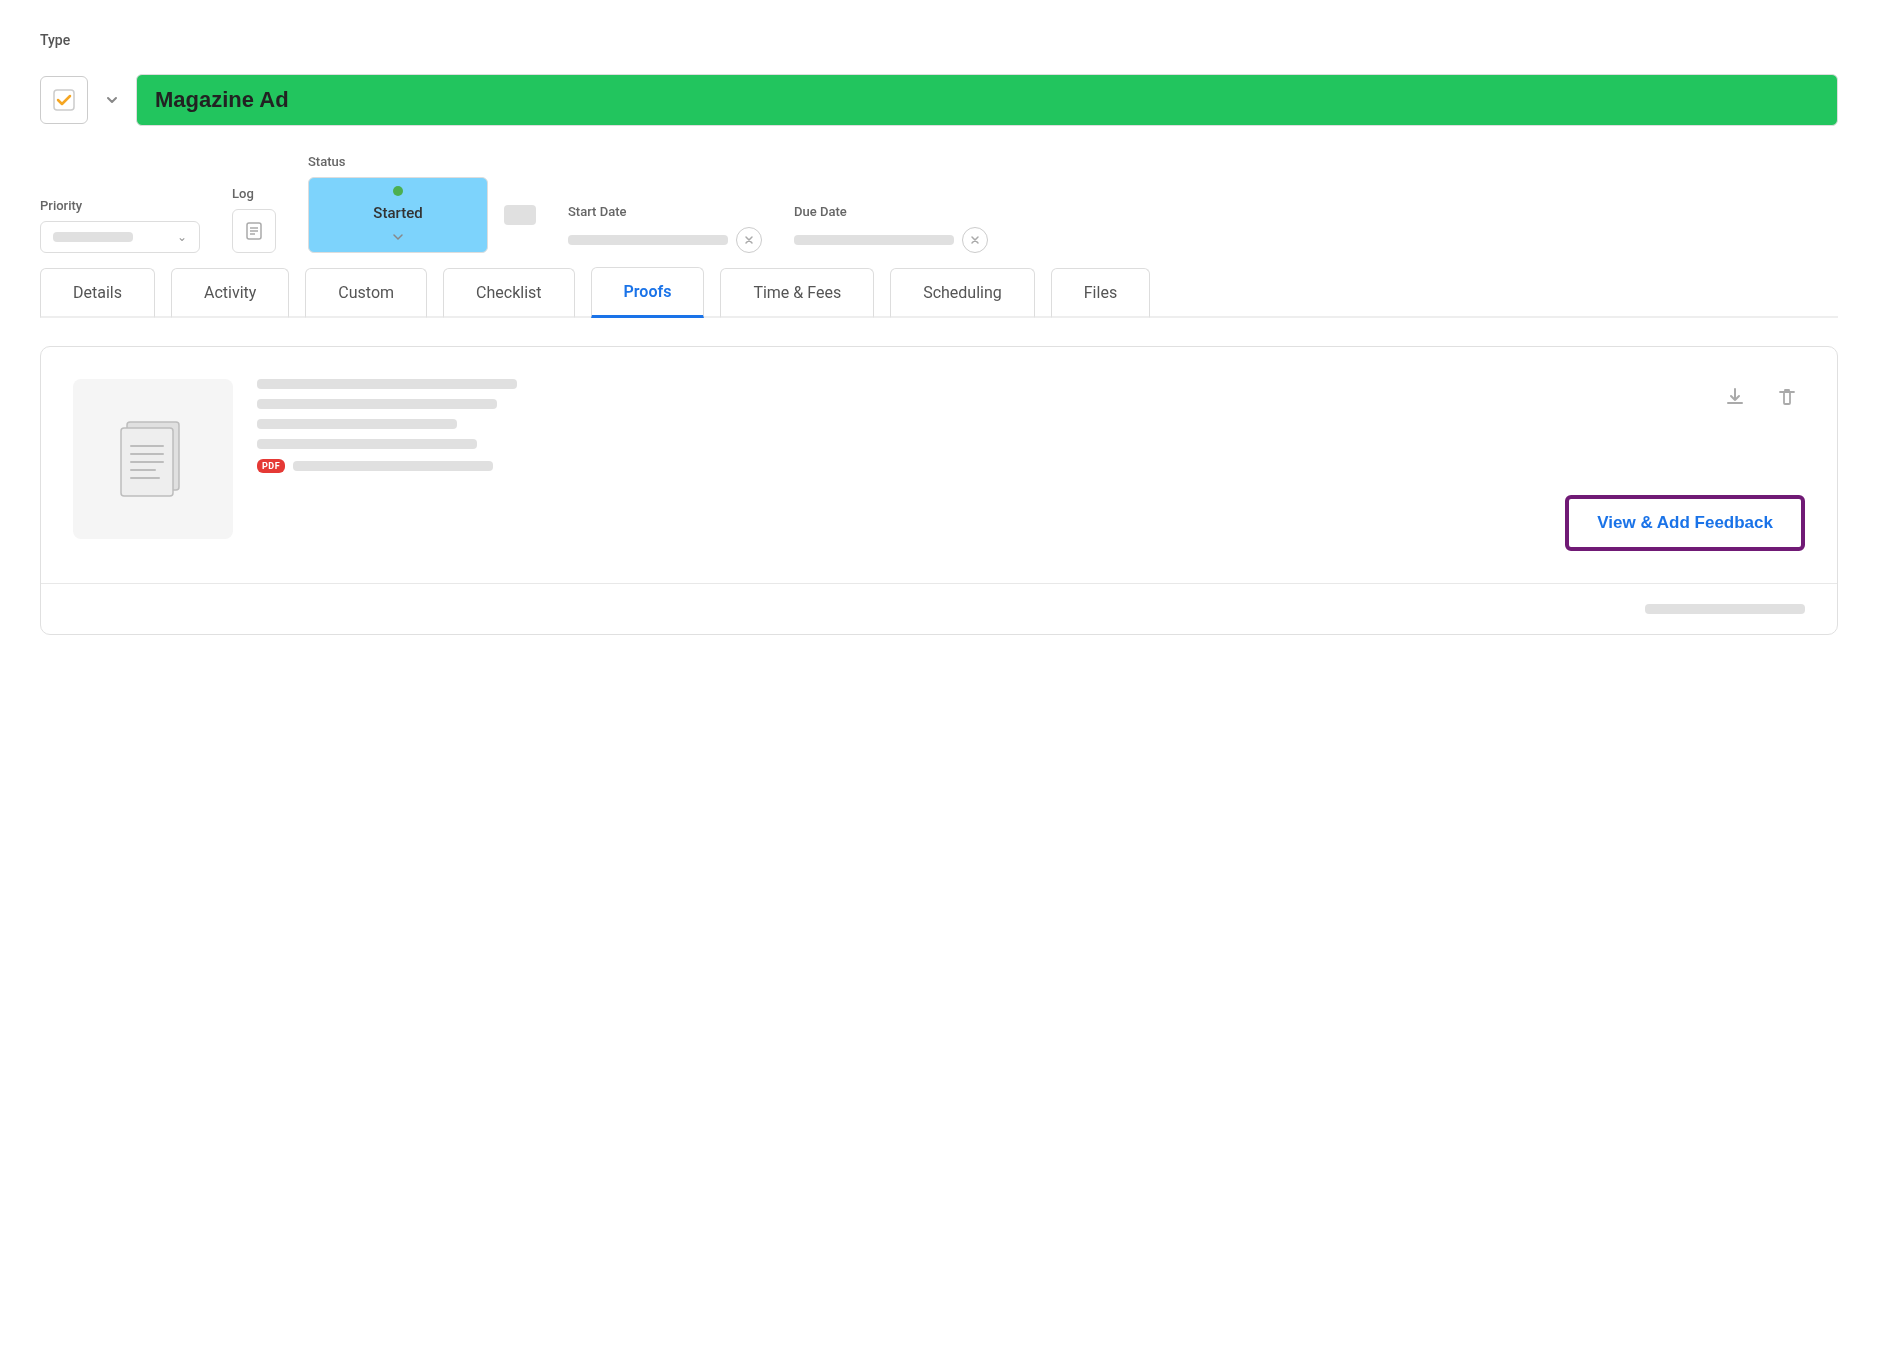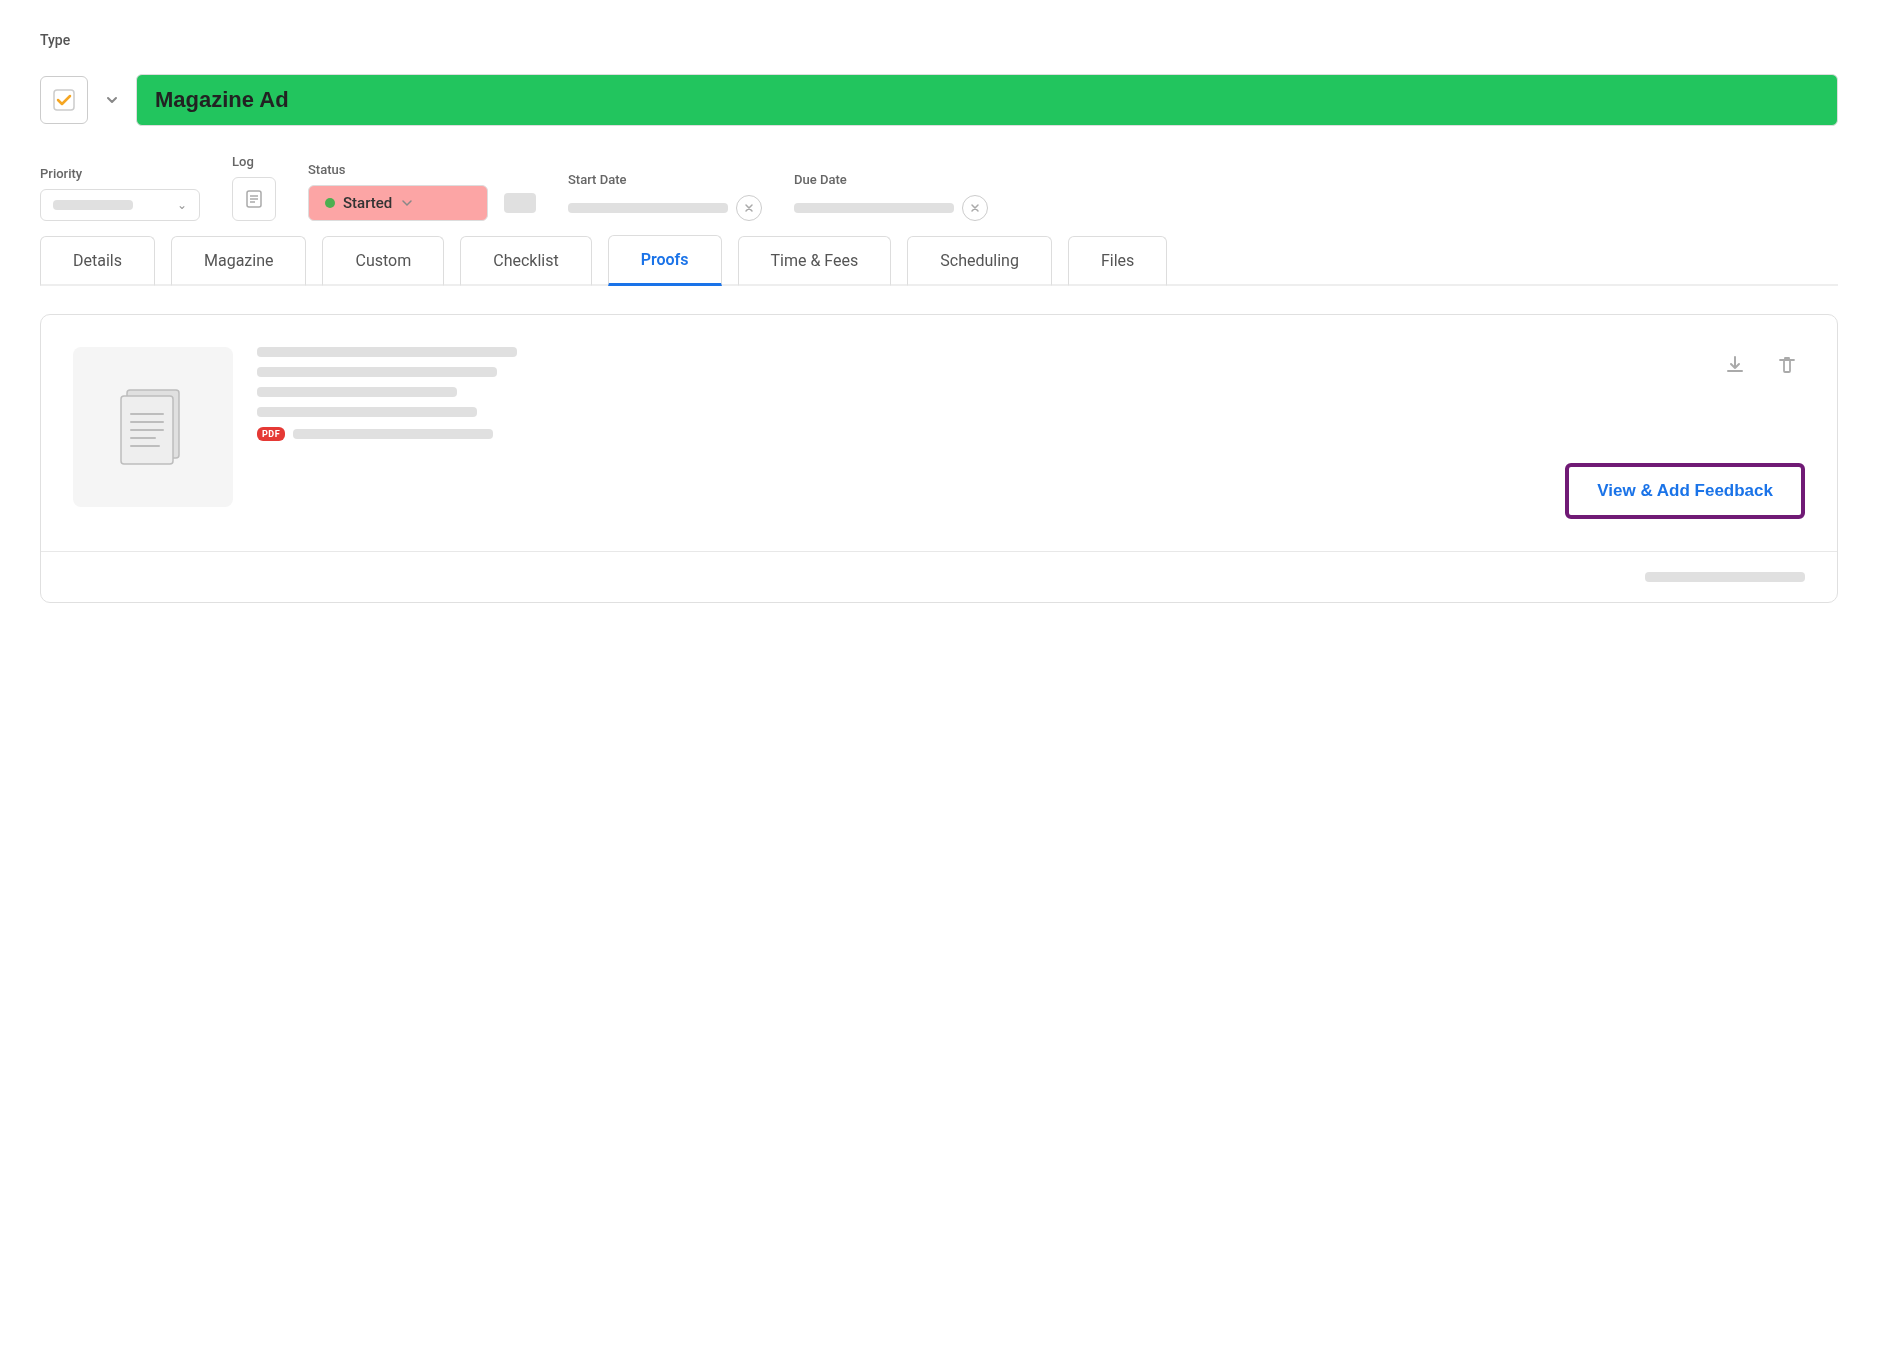--- a/index.html
+++ b/index.html
@@ -122,24 +122,25 @@
       color: #888;
     }
 
     
     .status-dropdown {
       display: flex;
       align-items: center;
       border: 1.5px solid #ddd;
       border-radius: 6px;
       padding: 8px 16px;
-      background: #fca5a5;
+      background: #7dd3fc;
       cursor: pointer;
       gap: 8px;
       min-width: 180px;
+      flex-direction: column;
     }
     .status-dot {
       width: 10px;
       height: 10px;
       border-radius: 50%;
       background: #4caf50;
       flex-shrink: 0;
     }
     .status-text {
       font-size: 15px;
@@ -417,21 +418,21 @@
         <svg width="10" height="10" viewBox="0 0 10 10" fill="none">
           <path d="M2 2l6 6M8 2l-6 6" stroke="#aaa" stroke-width="1.5" stroke-linecap="round"></path>
         </svg>
       </div>
     </div>
   </div>
 </div>
 
 <div class="tabs-row">
   <div class="tab">Details</div>
-  <div class="tab">Magazine</div>
+  <div class="tab">Activity</div>
   <div class="tab">Custom</div>
   <div class="tab">Checklist</div>
   <div class="tab active">Proofs</div>
   <div class="tab">Time &amp; Fees</div>
   <div class="tab">Scheduling</div>
   <div class="tab">Files</div>
 </div>
 
 <div class="proofs-area">
   <div class="proof-card">

